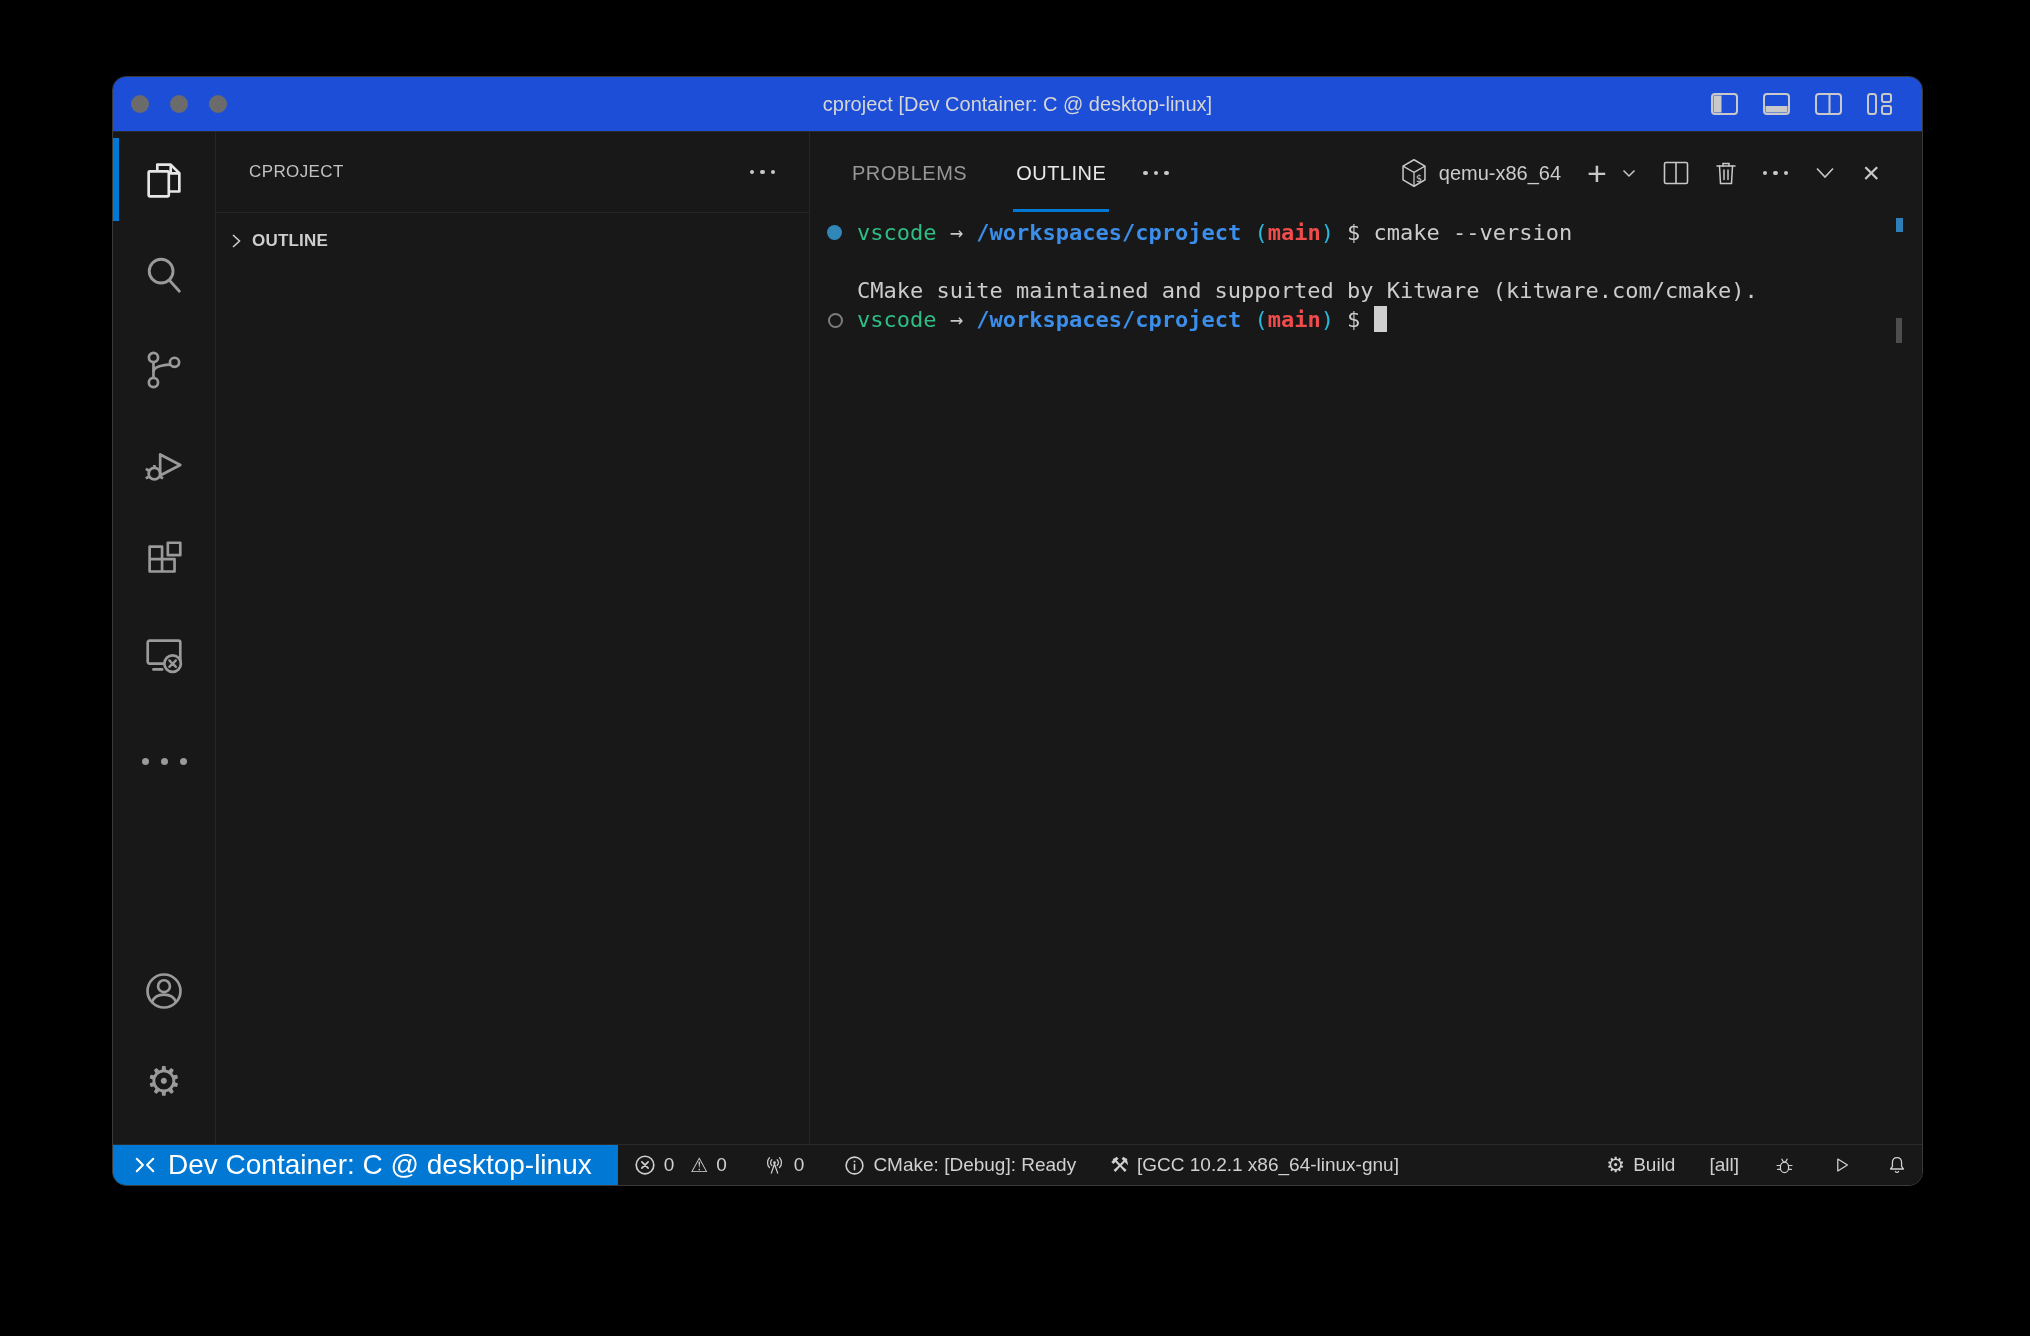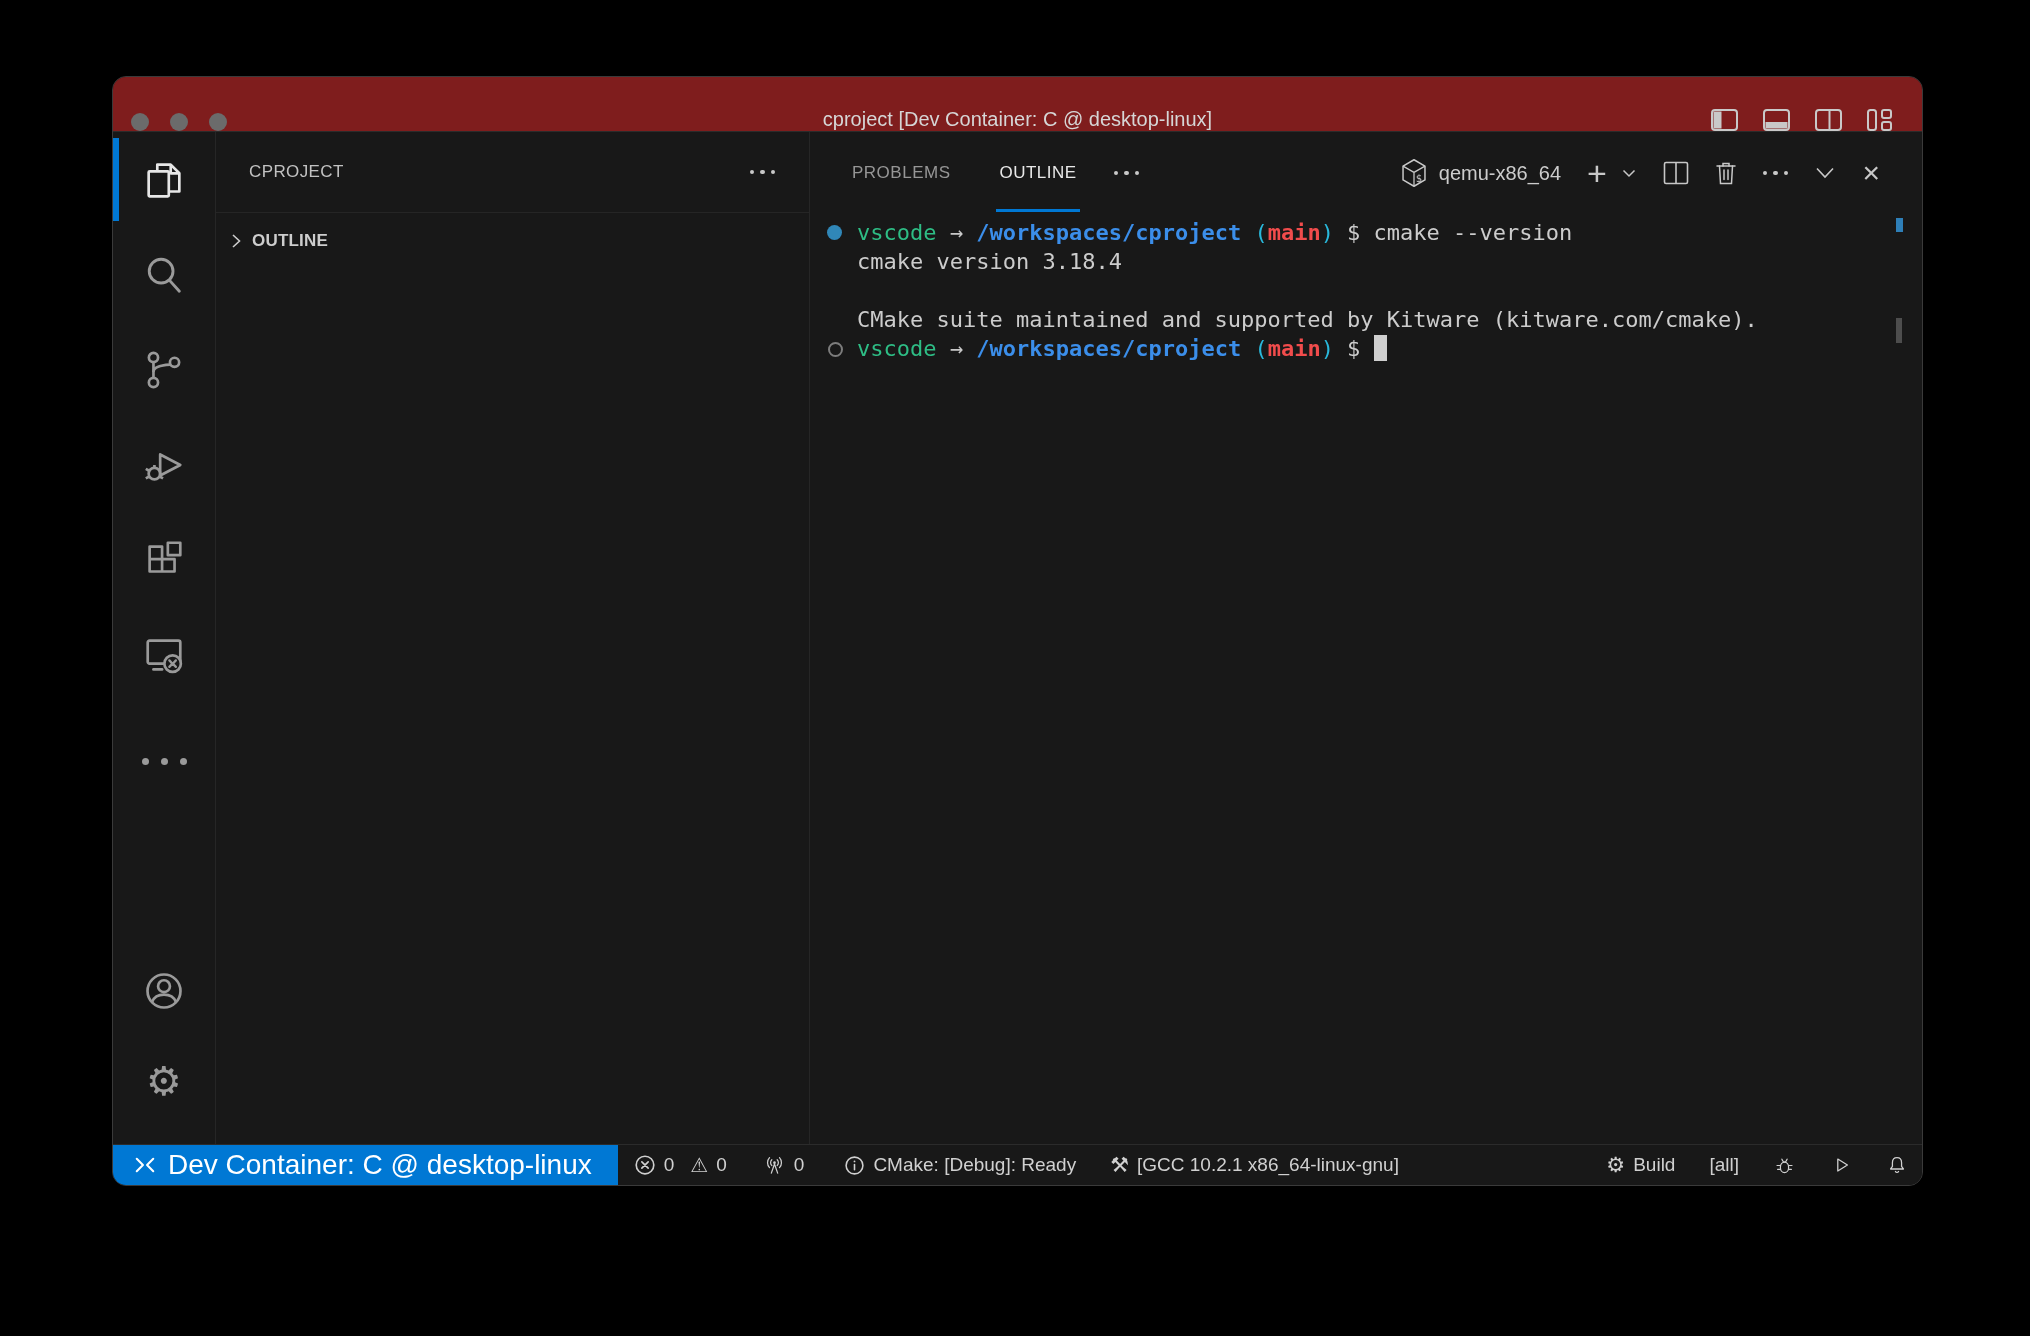--- a/index.html
+++ b/index.html
@@ -7,22 +7,22 @@
     width:2030px;height:1336px;position:relative;background:#000;
     font-family:"Liberation Sans",sans-serif;overflow:hidden;
     -webkit-font-smoothing:antialiased;
   }
   .window{
     position:absolute;left:112px;top:76px;width:1811px;height:1110px;
     background:#181818;border:1px solid #3a3a3a;border-radius:14px;
     overflow:hidden;display:flex;flex-direction:column;box-sizing:border-box;
   }
   
-  .titlebar{height:54px;min-height:54px;position:relative;display:flex;align-items:flex-end;
-    background:#7f1d1d;border-bottom:1px solid #2b2b2b;}
+  .titlebar{height:54px;min-height:54px;position:relative;display:flex;align-items:center;
+    background:#1d4ed8;border-bottom:1px solid #2b2b2b;}
   .lights{display:flex;gap:21px;padding-left:18px;z-index:2;}
   .light{width:18px;height:18px;border-radius:50%;background:#6b6b6b;}
   .win-title{position:absolute;left:0;right:0;text-align:center;font-size:20px;color:#d6d6d6;}
   .tb-actions{margin-left:auto;display:flex;gap:25px;padding-right:30px;z-index:2;}
   .tb-actions svg{display:block;}
   
   .bodyrow{flex:1;display:flex;min-height:0;}
   
   .activitybar{width:103px;min-width:103px;border-right:1px solid #262626;display:flex;
     flex-direction:column;padding-bottom:18px;box-sizing:border-box;}
@@ -40,21 +40,21 @@
   .sidebar-title{font-size:17px;color:#c2c2c2;letter-spacing:.4px;}
   .more-dots{margin-left:auto;display:flex;gap:6px;cursor:pointer;}
   .more-dots .dot{width:4.5px;height:4.5px;border-radius:50%;background:#c8c8c8;}
   .section{height:56px;min-height:56px;border-top:1px solid #252525;display:flex;align-items:center;
     padding:0 10px 0 10px;gap:6px;cursor:pointer;}
   .section-label{font-weight:bold;font-size:17px;color:#cdcdcd;letter-spacing:.2px;
     white-space:nowrap;overflow:hidden;text-overflow:ellipsis;}
   
   .panel{flex:1;display:flex;flex-direction:column;min-width:0;position:relative;background:#181818;}
   .panel-header{height:82px;min-height:82px;display:flex;align-items:center;padding:0 42px 0 42px;}
-  .tab{font-size:17px;letter-spacing:.5px;color:#969696;position:relative;height:100%;
+  .tab{font-size:20px;letter-spacing:.5px;color:#969696;position:relative;height:100%;
     display:flex;align-items:center;margin-right:49px;cursor:pointer;text-align:center;}
   .tab.active{color:#e8e8e8;}
   .tab-underline{position:absolute;left:-3px;right:-3px;bottom:2px;height:3px;background:var(--accent,#0078d4);}
   .panel-more{margin-left:-12px;}
   .terminal-meta{margin-left:auto;display:flex;align-items:center;gap:11px;color:#cccccc;font-size:20px;}
   .panel-actions{display:flex;align-items:center;gap:25px;margin-left:26px;color:#c8c8c8;}
   .panel-actions .plus{font-size:34px;font-weight:100;line-height:20px;color:#c8c8c8;cursor:pointer;}
   .panel-actions .closex{font-size:30px;line-height:20px;color:#c8c8c8;cursor:pointer;}
   .icon-btn{display:flex;align-items:center;justify-content:center;cursor:pointer;}
   
@@ -258,21 +258,20 @@
             <svg width="24" height="20" viewBox="0 0 24 20" fill="none" stroke="#c8c8c8" stroke-width="1.6">
               <path d="M4 5.5 L12 14 L20 5.5"></path>
             </svg>
           </span>
           <span class="closex">×</span>
         </span>
       </div>
 
       <div class="terminal" id="terminal">
           <div class="term-line"><span class="deco-run" style="background: rgb(48, 135, 184);"></span><span style="color: rgb(46, 189, 133);">vscode</span><span style="color: rgb(204, 204, 204);"> </span><span style="color: rgb(200, 200, 200);">→</span><span style="color: rgb(204, 204, 204);"> </span><span style="color: rgb(59, 142, 234); font-weight: bold;">/workspaces/cproject</span><span style="color: rgb(204, 204, 204);"> </span><span style="color: rgb(41, 184, 219);">(</span><span style="color: rgb(241, 76, 76); font-weight: bold;">main</span><span style="color: rgb(41, 184, 219);">)</span><span style="color: rgb(204, 204, 204);"> $ cmake --version</span></div>
-          <div class="term-line"><span style="color: rgb(204, 204, 204);">cmake version 3.18.4</span></div>
           <div class="term-line"></div>
           <div class="term-line"><span style="color: rgb(204, 204, 204);">CMake suite maintained and supported by Kitware (kitware.com/cmake).</span></div>
           <div class="term-line"><span class="deco-pending" style="border-color: rgb(124, 124, 124);"></span><span style="color: rgb(46, 189, 133);">vscode</span><span style="color: rgb(204, 204, 204);"> </span><span style="color: rgb(200, 200, 200);">→</span><span style="color: rgb(204, 204, 204);"> </span><span style="color: rgb(59, 142, 234); font-weight: bold;">/workspaces/cproject</span><span style="color: rgb(204, 204, 204);"> </span><span style="color: rgb(41, 184, 219);">(</span><span style="color: rgb(241, 76, 76); font-weight: bold;">main</span><span style="color: rgb(41, 184, 219);">)</span><span style="color: rgb(204, 204, 204);"> $ </span><span class="term-cursor" style="background: rgb(207, 207, 207);"></span></div>
         </div>
 
       <span class="overview-mark-blue" style="background: rgb(46, 127, 184);"></span>
       <span class="scroll-thumb"></span>
     </div>
   </div>
 

